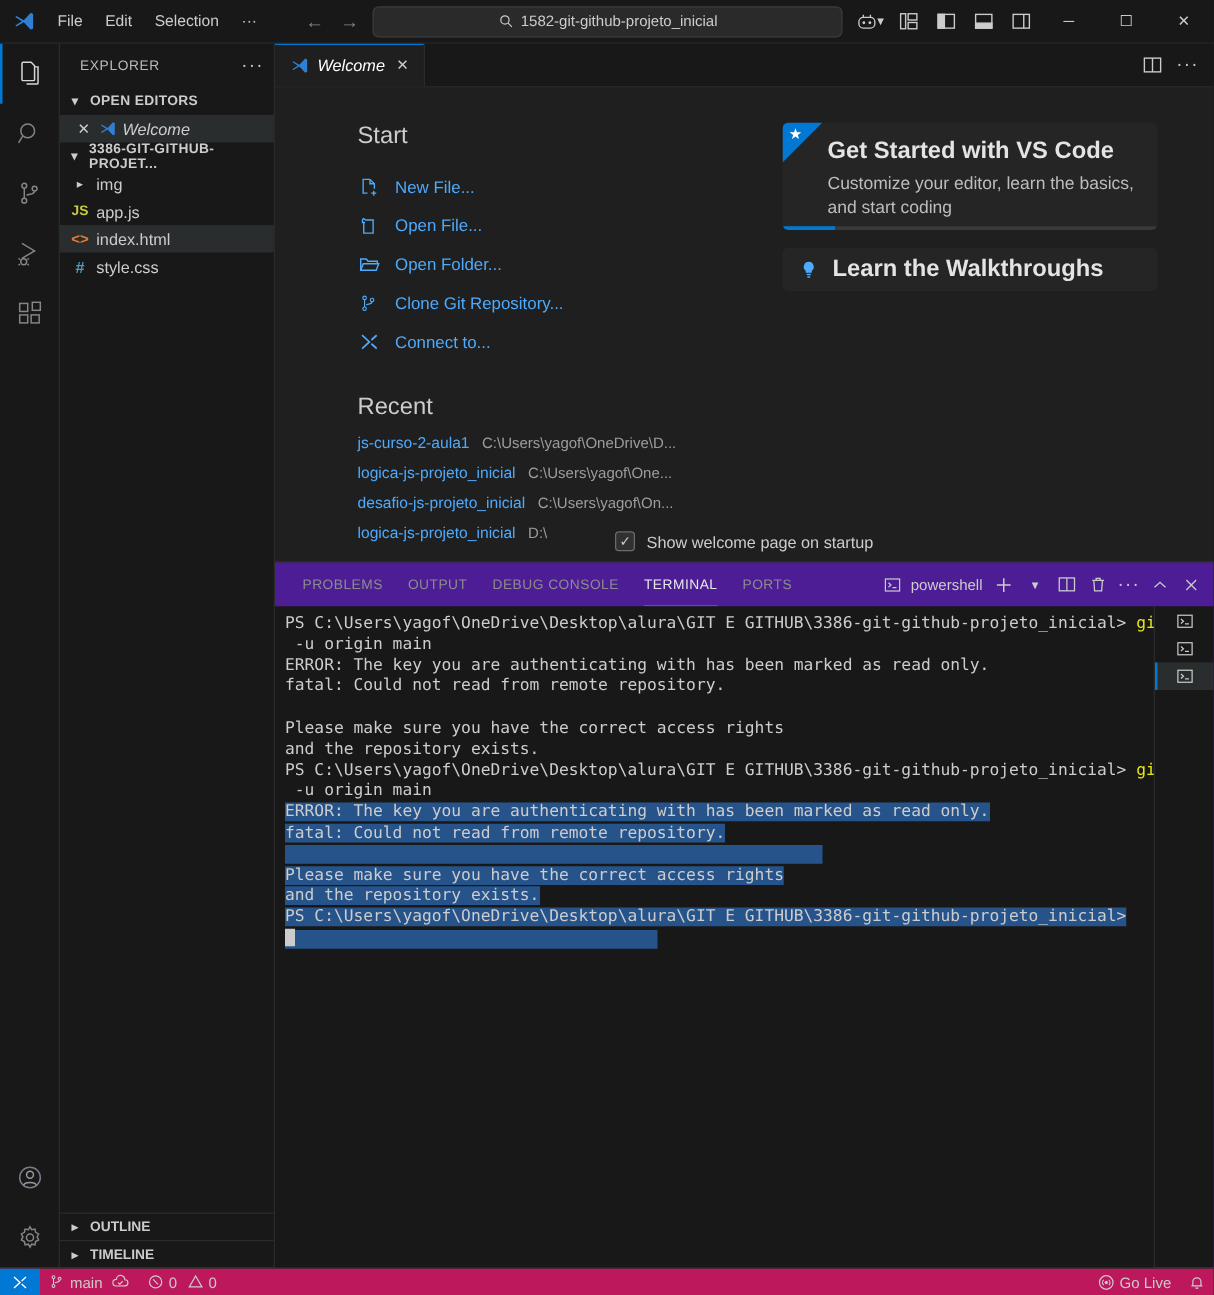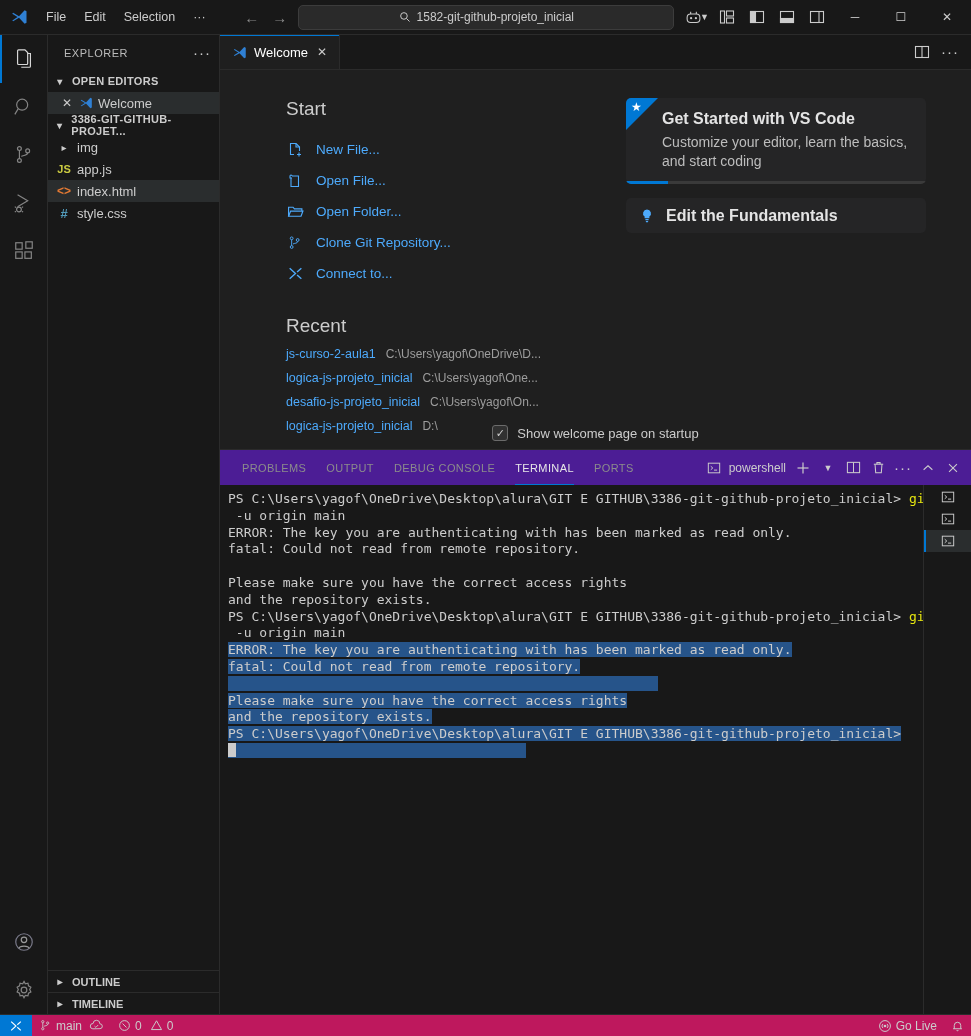--- a/index.html
+++ b/index.html
@@ -80,21 +80,21 @@
     height: 22px; display: flex; align-items: center; gap: 5px; padding-left: 8px;
     font-size: 13px; color: #cccccc; white-space: nowrap;
   }
   .sb-row.selected { background: #2a2d2e; }
   .sb-row.open-editor { padding-left: 12px; }
   .close-x { width: 14px; color: #cccccc; font-size: 12px; text-align: center; }
   .fi { width: 16px; text-align: center; font-size: 11px; font-weight: bold; }
   .fi.js { color: #cbcb41; }
   .fi.html { color: #e37933; font-size: 12px; }
   .fi.css { color: #519aba; font-size: 13px; }
-  .italic { }
+  .italic { font-style: italic; }
   .sb-fill { flex: 1; }
   .sb-bottom-section {
     height: 22px; display: flex; align-items: center; gap: 4px; padding-left: 4px;
     font-size: 11px; font-weight: bold; color: #cccccc; border-top: 1px solid #2b2b2b;
   }
 
   
   .editor-area { flex: 1; display: flex; flex-direction: column; min-width: 0; background: #1f1f1f; }
   .tabsbar { height: 35px; background: #181818; display: flex; align-items: stretch;
              border-bottom: 1px solid #2b2b2b; }
@@ -128,21 +128,21 @@
                          justify-content: center; color: #4daafc; }
   .recent-h { margin-top: 26px; margin-bottom: 10px; }
   .recent-item { display: flex; align-items: baseline; gap: 10px; height: 24px; font-size: 12.5px; }
   .recent-name { color: #4daafc; }
   .recent-path { color: #9d9d9d; font-size: 12px; }
   .wt-card {
     background: #252526; border-radius: 5px; position: relative;
     overflow: hidden; margin-bottom: 14px;
   }
   .wt-card.primary { height: 86px; padding: 12px 16px 0 36px; }
-  .wt-title { font-size: 16px; font-weight: bold; color: #e4e4e4; margin-bottom: 5px; }
+  .wt-title { font-size: 19px; font-weight: bold; color: #e4e4e4; margin-bottom: 5px; }
   .wt-desc { font-size: 14px; color: #bdbdbd; line-height: 1.35; }
   .wt-corner {
     position: absolute; left: 0; top: 0; width: 0; height: 0;
     border-top: 32px solid #0078d4; border-right: 32px solid transparent;
   }
   .wt-star { position: absolute; left: 5px; top: 2px; color: #ffffff; font-size: 12px; }
   .wt-progress { position: absolute; left: 0; bottom: 0; height: 3px; background: #3a3a3a;
                  width: 100%; }
   .wt-progress > div { height: 3px; background: #0078d4; }
   .wt-card.secondary {
@@ -528,21 +528,21 @@
             </div>
 
             <div class="wt-card secondary">
               <span>
                 <svg width="16" height="16" viewBox="0 0 16 16">
                   <path d="M8 1.4 a4 4 0 0 0 -2.4 7.2 v1.6 h4.8 V8.6 A4 4 0 0 0 8 1.4 Z" fill="#4daafc"></path>
                   <rect x="6.3" y="11" width="3.4" height="1.2" rx=".5" fill="#4daafc"></rect>
                   <rect x="6.8" y="13" width="2.4" height="1.2" rx=".5" fill="#4daafc"></rect>
                 </svg>
               </span>
-              <span class="wt-title">Edit the Fundamentals</span>
+              <span class="wt-title">Learn the Walkthroughs</span>
             </div>
           </div>
         </div>
 
         <div class="wc-footer">
           <span class="cbx">✓</span>
           <span>Show welcome page on startup</span>
         </div>
       </div>
 

